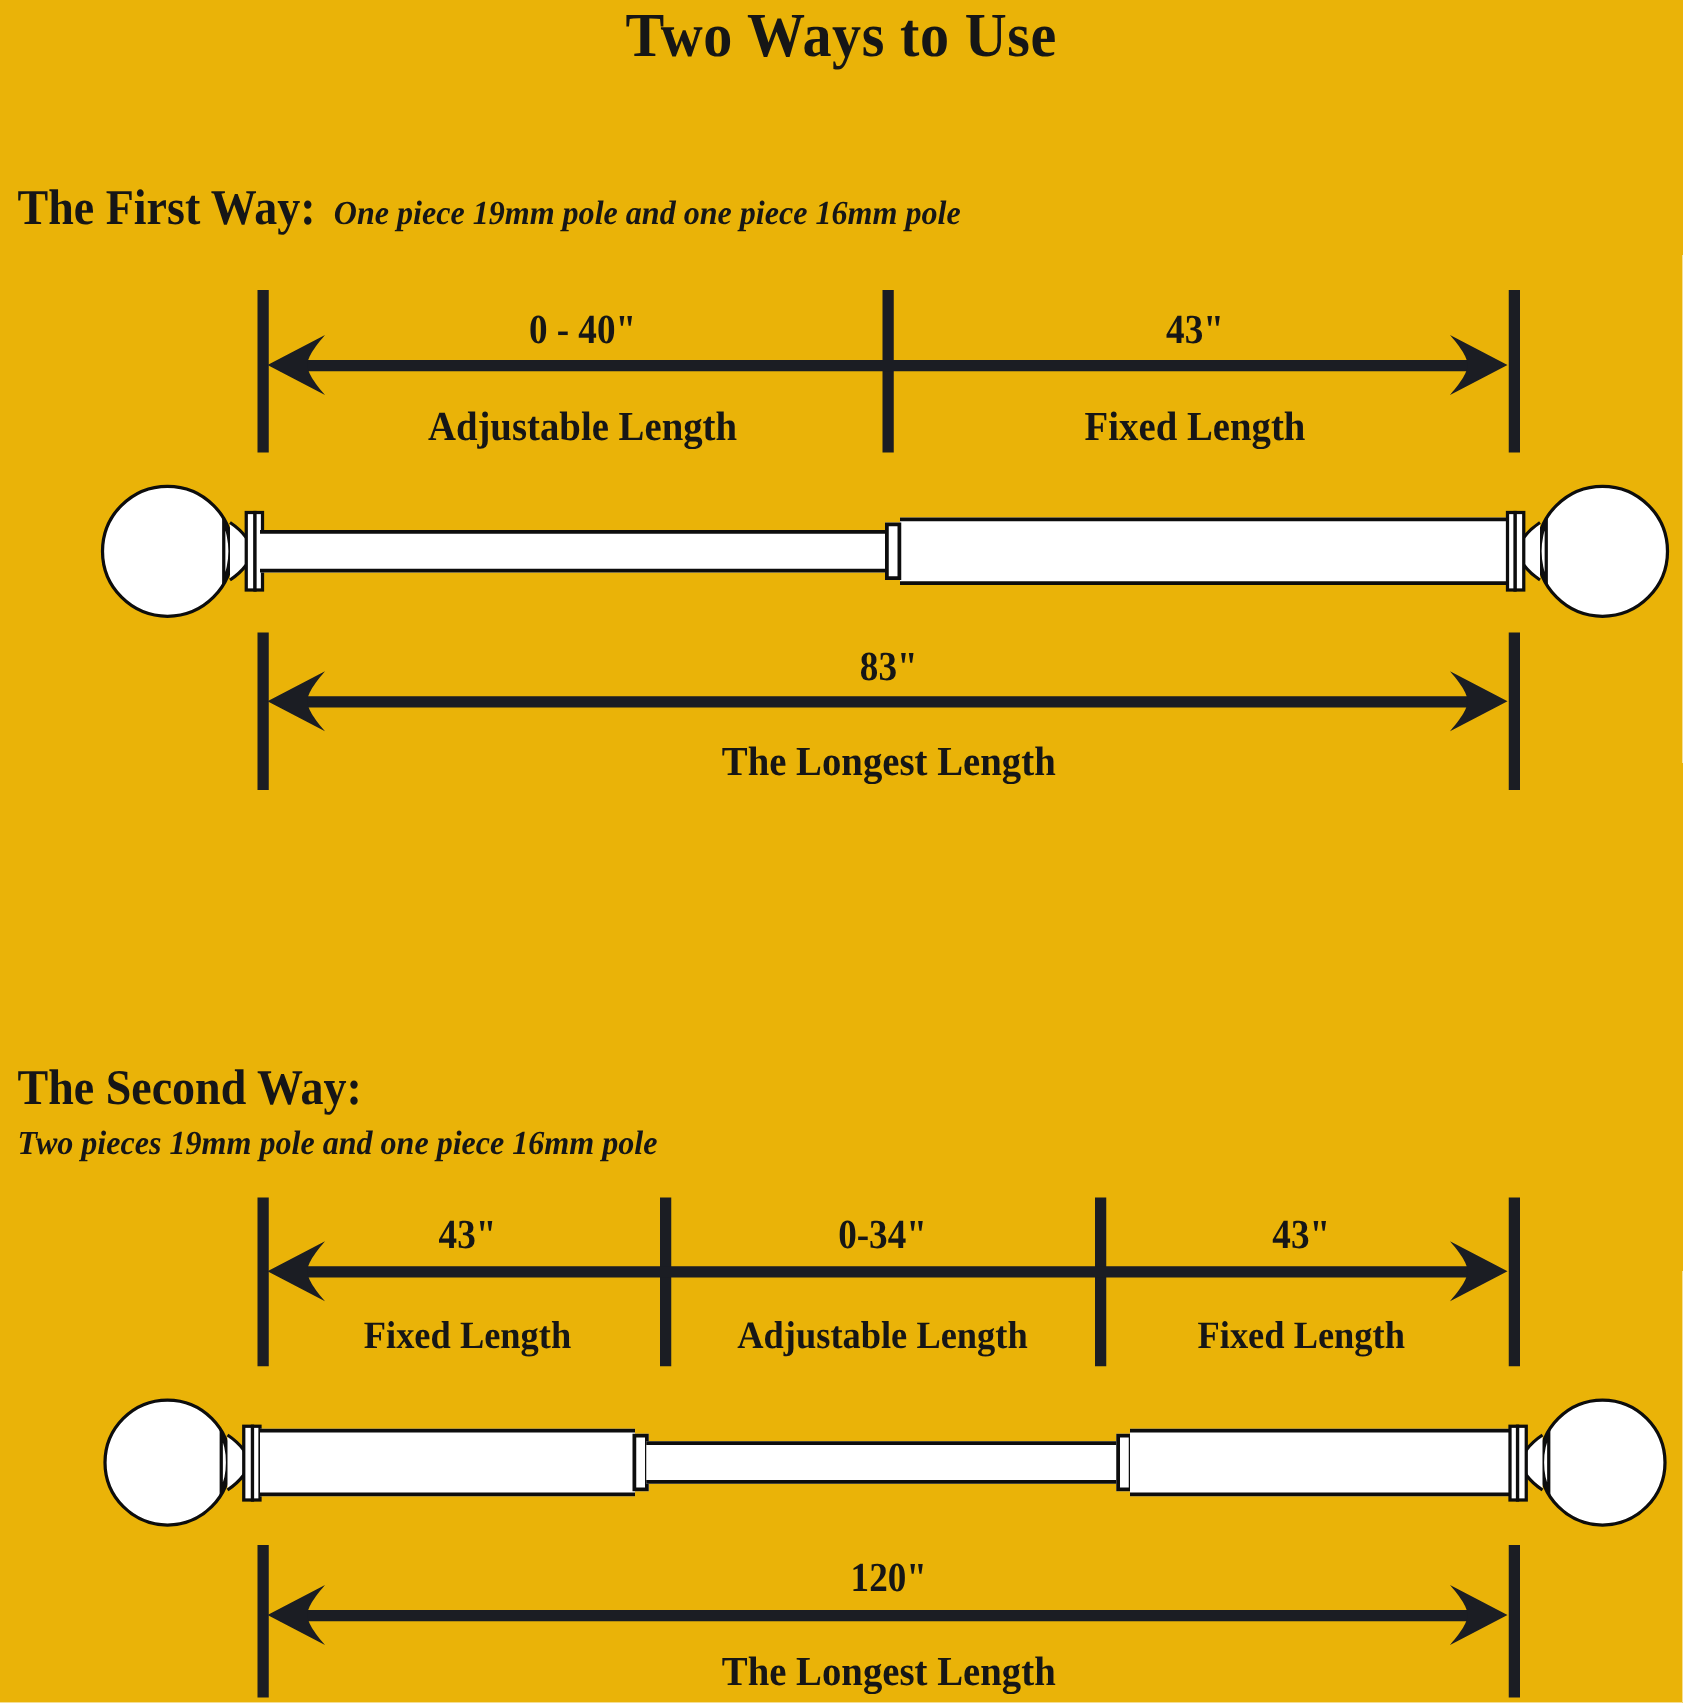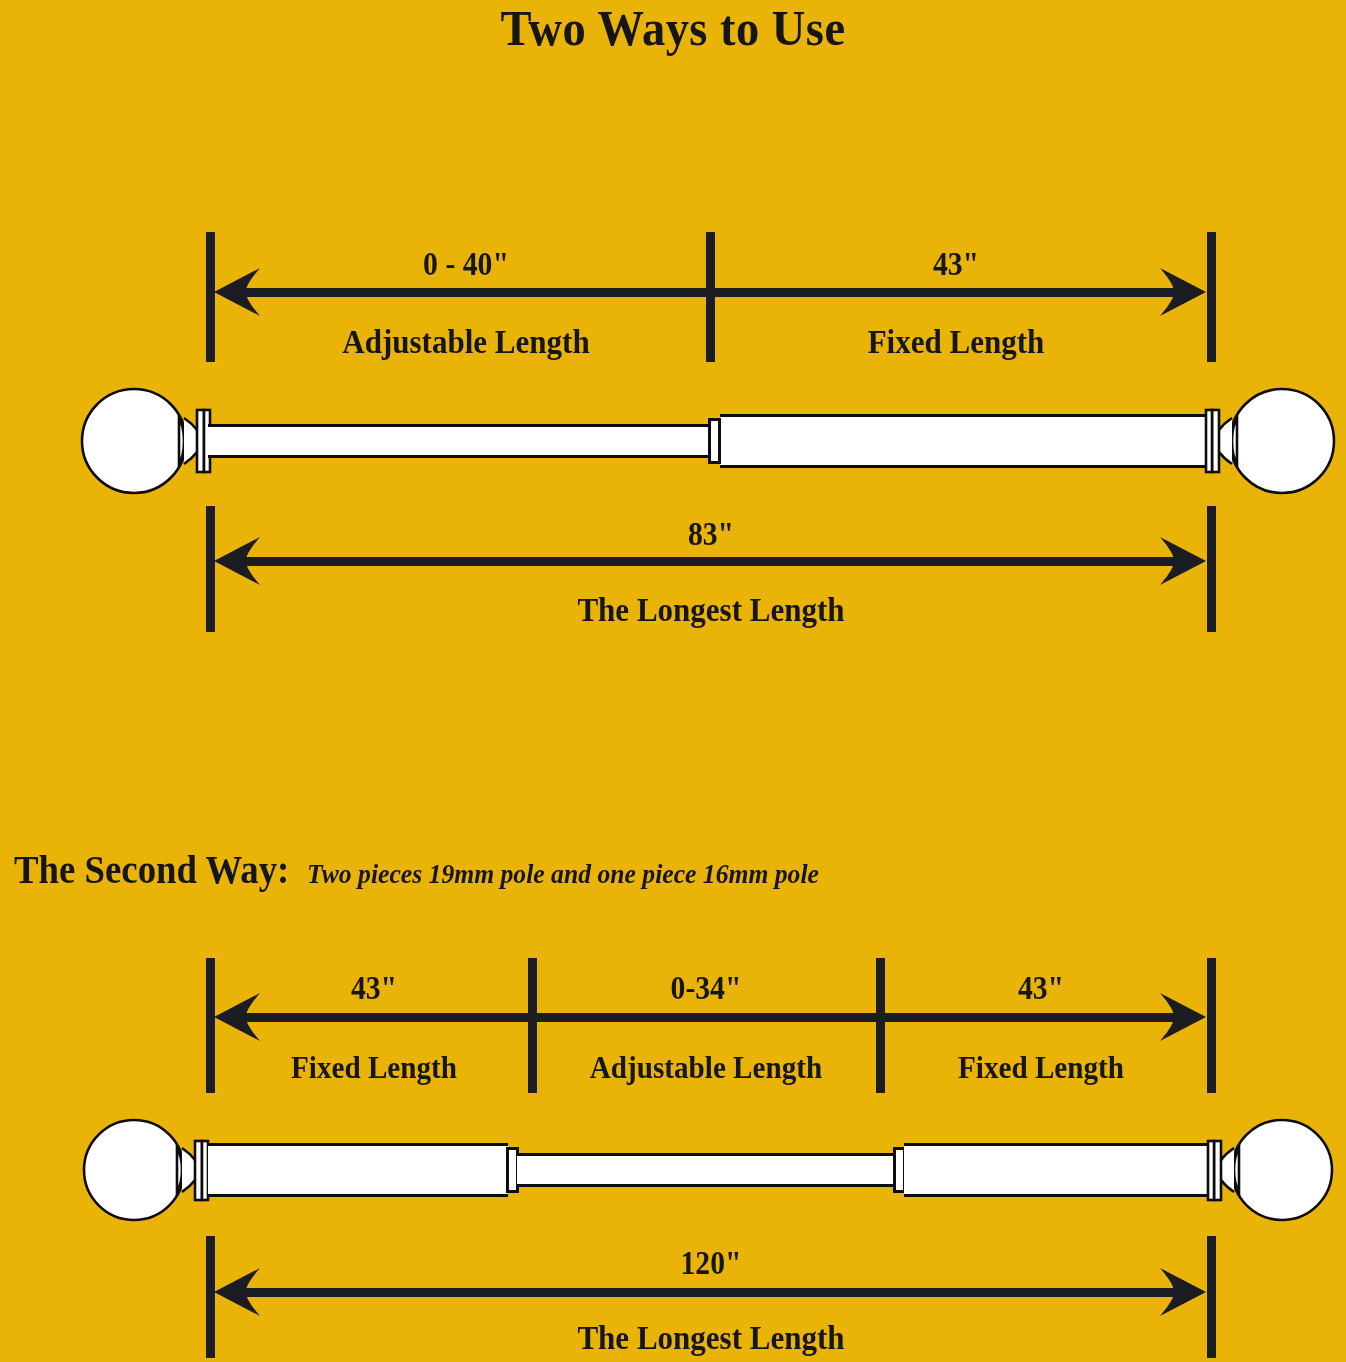--- a/index.html
+++ b/index.html
@@ -97,20 +97,24 @@
   }
   .rod-svg { display: block; }
 </style>
 </head>
 <body>
 
 <div id="page">
 
   <div class="abs main-title">Two Ways to Use</div>
 
+  <div class="abs way-row" style="left:14px; top:144px;">
+    <span class="way-label">The First Way:</span>
+    <span class="way-desc">One piece 19mm pole and one piece 16mm pole</span>
+  </div>
 
   <div class="abs">
 
     <div class="abs tick" style="left:206px; top:232px; height:130px;"></div>
     <div class="abs tick" style="left:706px; top:232px; height:130px;"></div>
     <div class="abs tick" style="left:1207px; top:232px; height:130px;"></div>
 
     <div class="abs rule-line" style="left:224px; top:288px; width:970px;"></div>
 
     <svg class="abs rod-svg" style="left:212px; top:266px;" width="50" height="52" viewBox="0 0 50 52">
@@ -159,21 +163,21 @@
     <svg class="abs rod-svg" style="left:212px; top:535px;" width="50" height="52" viewBox="0 0 50 52">
       <path d="M2,26 L48,2 C36,16 34,22 34,26 C34,30 36,36 48,50 Z" fill="#1b1d23"></path>
     </svg>
     <svg class="abs rod-svg" style="left:1158px; top:535px;" width="50" height="52" viewBox="0 0 50 52">
       <path d="M48,26 L2,2 C14,16 16,22 16,26 C16,30 14,36 2,50 Z" fill="#1b1d23"></path>
     </svg>
     <div class="abs dim-value" style="left:206px; top:516px; width:1010px;">83"</div>
     <div class="abs dim-name" style="left:206px; top:592px; width:1010px;">The Longest Length</div>
   </div>
 
-  <div class="abs way-row" style="left:14px; top:848px;">
+  <div class="abs way-row" style="left:14px; top:848px;flex-direction:column;">
     <span class="way-label">The Second Way:</span>
     <span class="way-desc">Two pieces 19mm pole and one piece 16mm pole</span>
   </div>
 
   <div class="abs">
     <div class="abs tick" style="left:206px; top:958px; height:135px;"></div>
     <div class="abs tick" style="left:528px; top:958px; height:135px;"></div>
     <div class="abs tick" style="left:876px; top:958px; height:135px;"></div>
     <div class="abs tick" style="left:1207px; top:958px; height:135px;"></div>
     <div class="abs rule-line" style="left:224px; top:1013px; width:970px;"></div>

